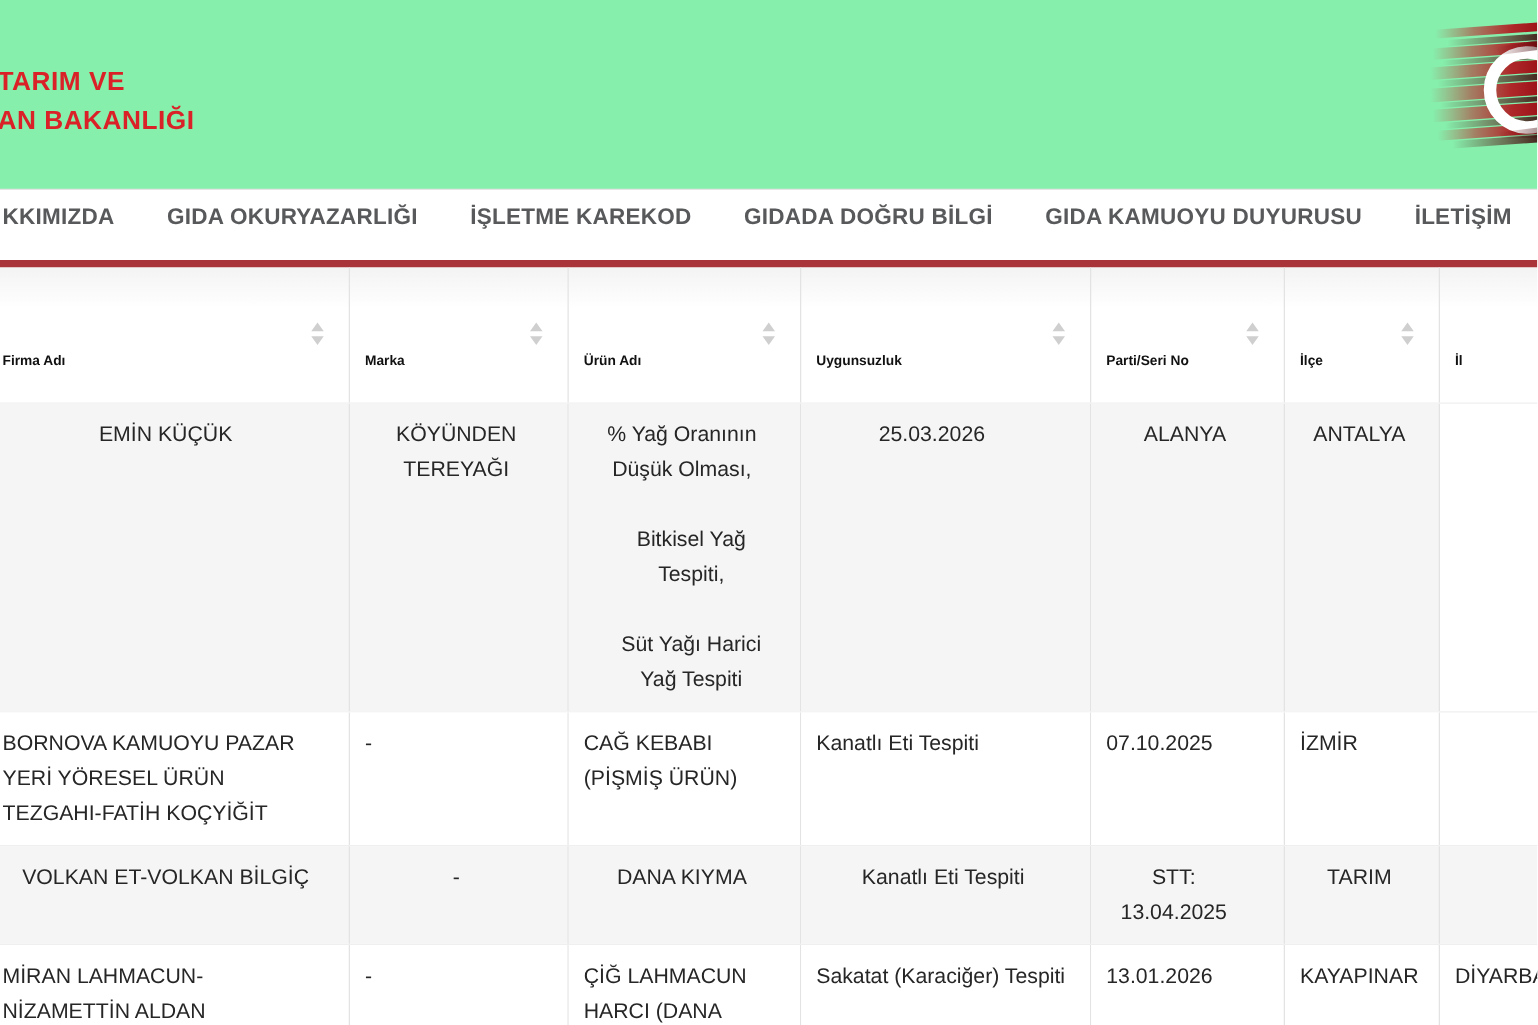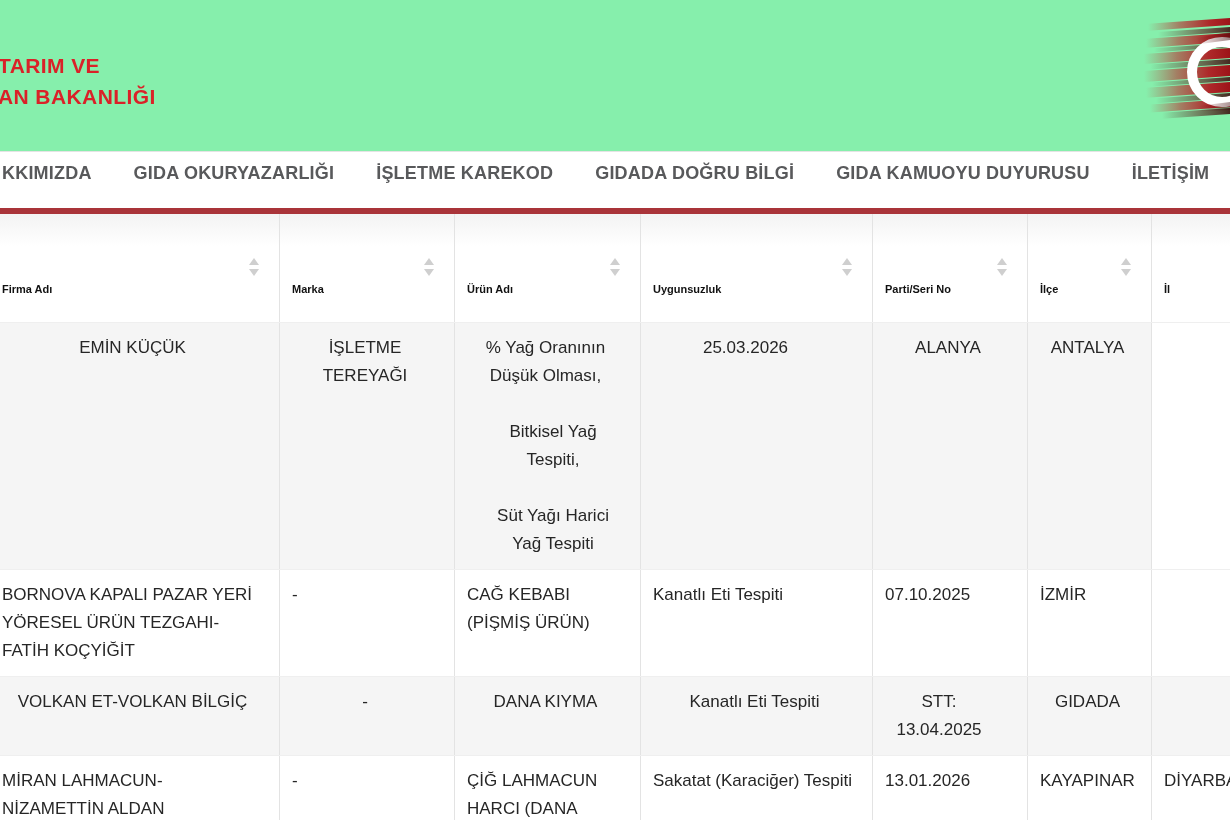--- a/index.html
+++ b/index.html
@@ -149,41 +149,41 @@
 
         <div class="lbl">İl</div>
       </div>
     </div>
 
     <div class="trow tr stripe">
       <div class="td first">
           <p>EMİN KÜÇÜK</p>
         </div>
       <div class="td">
-          <p>İŞLETME TEREYAĞI</p>
+          <p>KÖYÜNDEN TEREYAĞI</p>
         </div>
       <div class="td">
         <p>% Yağ Oranının Düşük Olması,</p>
         <p>Bitkisel Yağ Tespiti,</p>
         <p>Süt Yağı Harici Yağ Tespiti</p>
       </div>
       <div class="td parti">
           <p>25.03.2026</p>
         </div>
       <div class="td">
           <p>ALANYA</p>
         </div>
       <div class="td">
           <p>ANTALYA</p>
         </div>
     </div>
 
     <div class="trow tr">
       <div class="td first">
-          <p>BORNOVA KAPALI PAZAR YERİ YÖRESEL ÜRÜN TEZGAHI-FATİH KOÇYİĞİT</p>
+          <p>BORNOVA KAMUOYU PAZAR YERİ YÖRESEL ÜRÜN TEZGAHI-FATİH KOÇYİĞİT</p>
         </div>
       <div class="td">
           <p>-</p>
         </div>
       <div class="td">
           <p>CAĞ KEBABI (PİŞMİŞ ÜRÜN)</p>
         </div>
       <div class="td">
           <p>Kanatlı Eti Tespiti</p>
         </div>
@@ -205,21 +205,21 @@
       <div class="td">
           <p>DANA KIYMA</p>
         </div>
       <div class="td">
           <p>Kanatlı Eti Tespiti</p>
         </div>
       <div class="td parti">
           <p>STT: 13.04.2025</p>
         </div>
       <div class="td">
-          <p>GIDADA</p>
+          <p>TARIM</p>
         </div>
       <div class="td">
           <p>ANTALYA</p>
         </div>
     </div>
 
     <div class="trow tr">
       <div class="td first">
           <p>MİRAN LAHMACUN-NİZAMETTİN ALDAN</p>
         </div>

